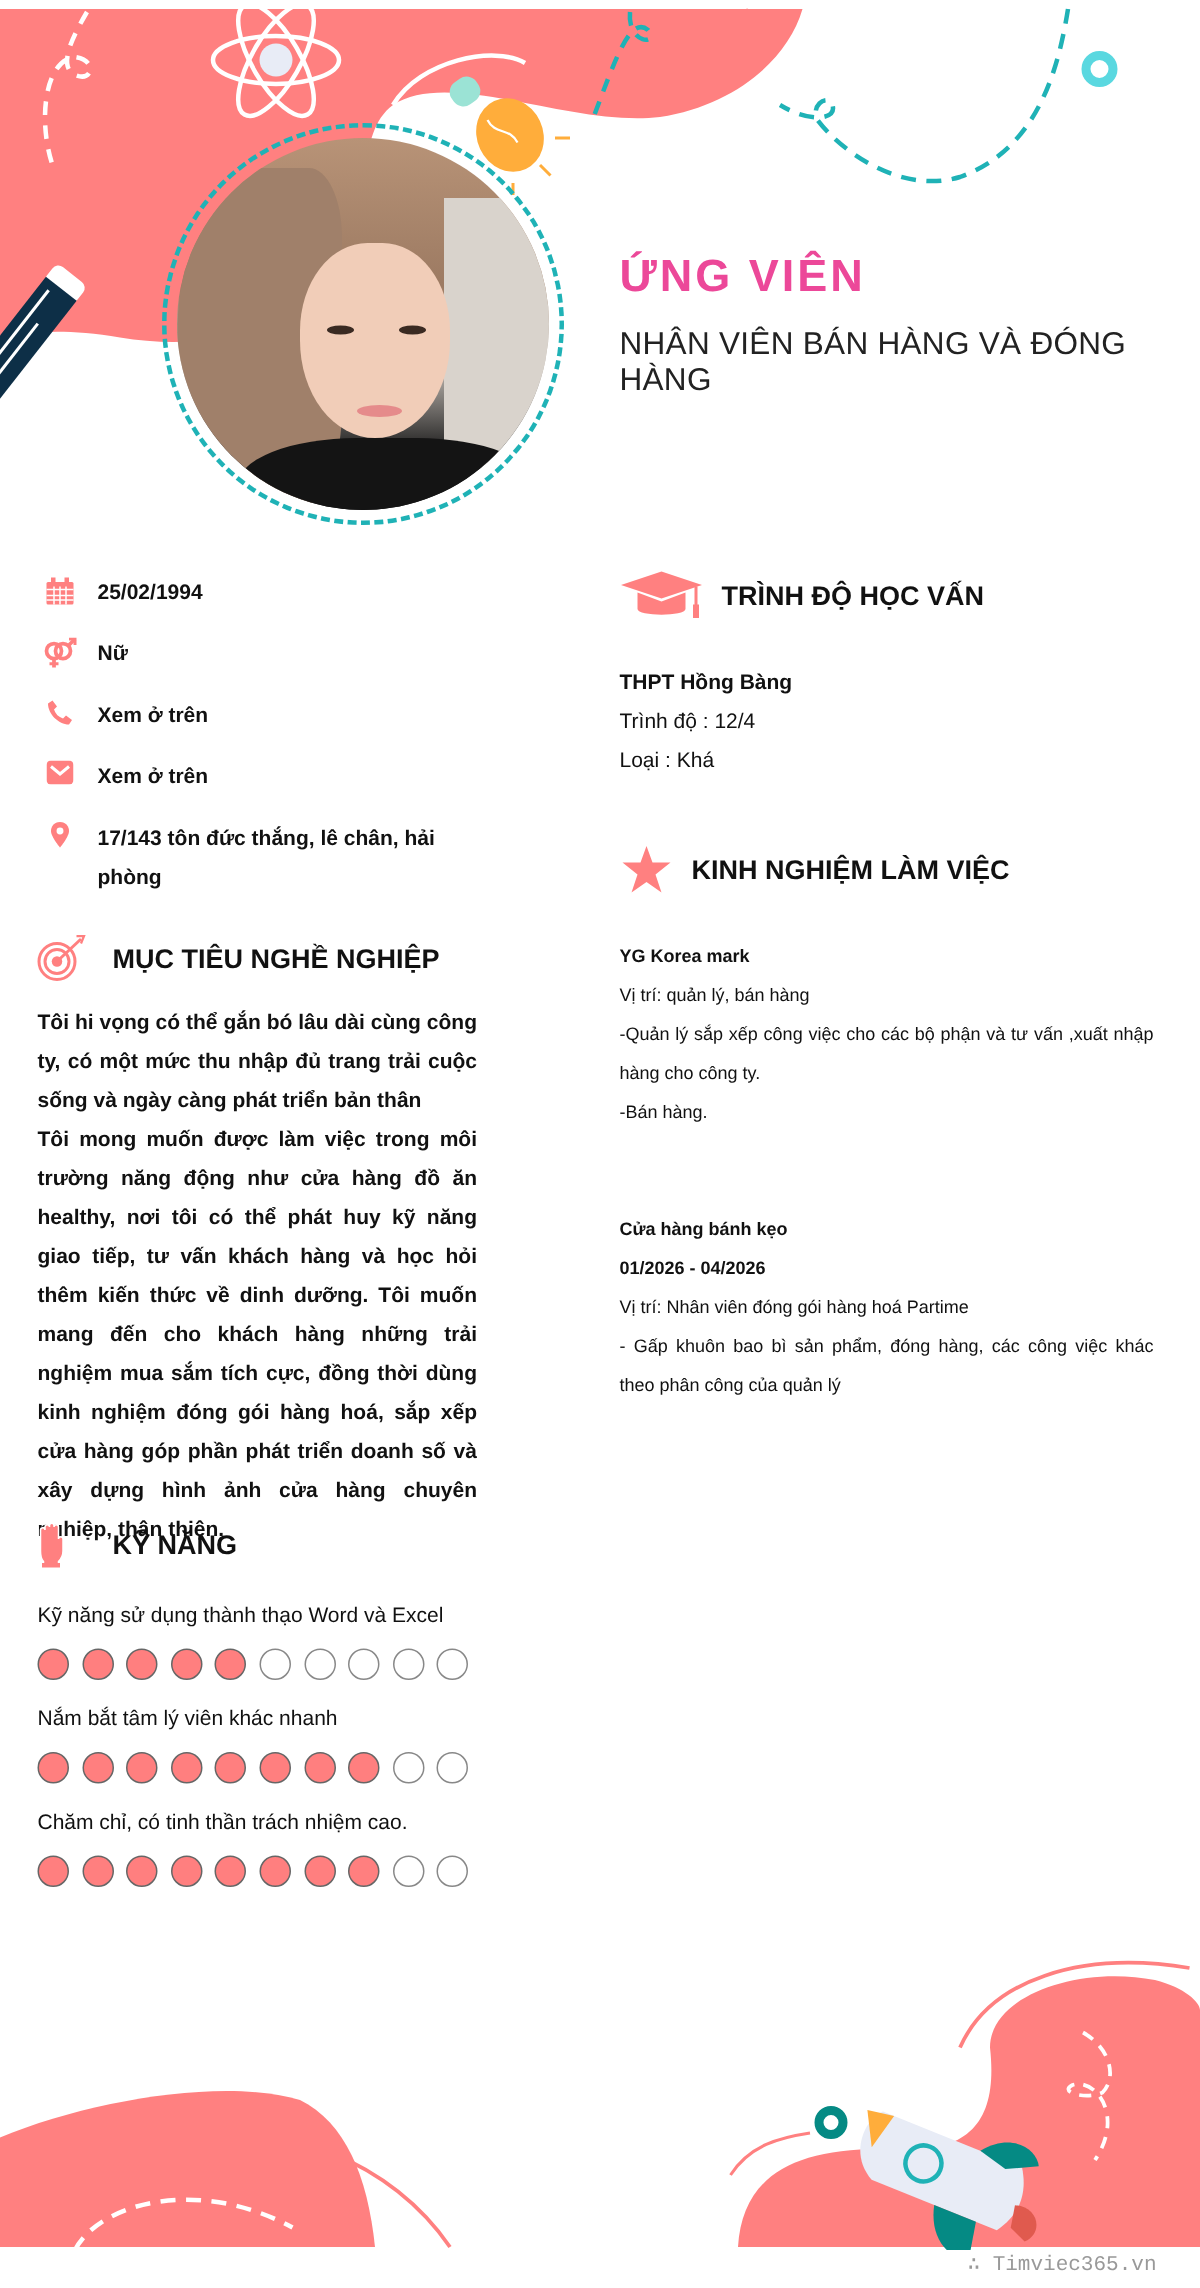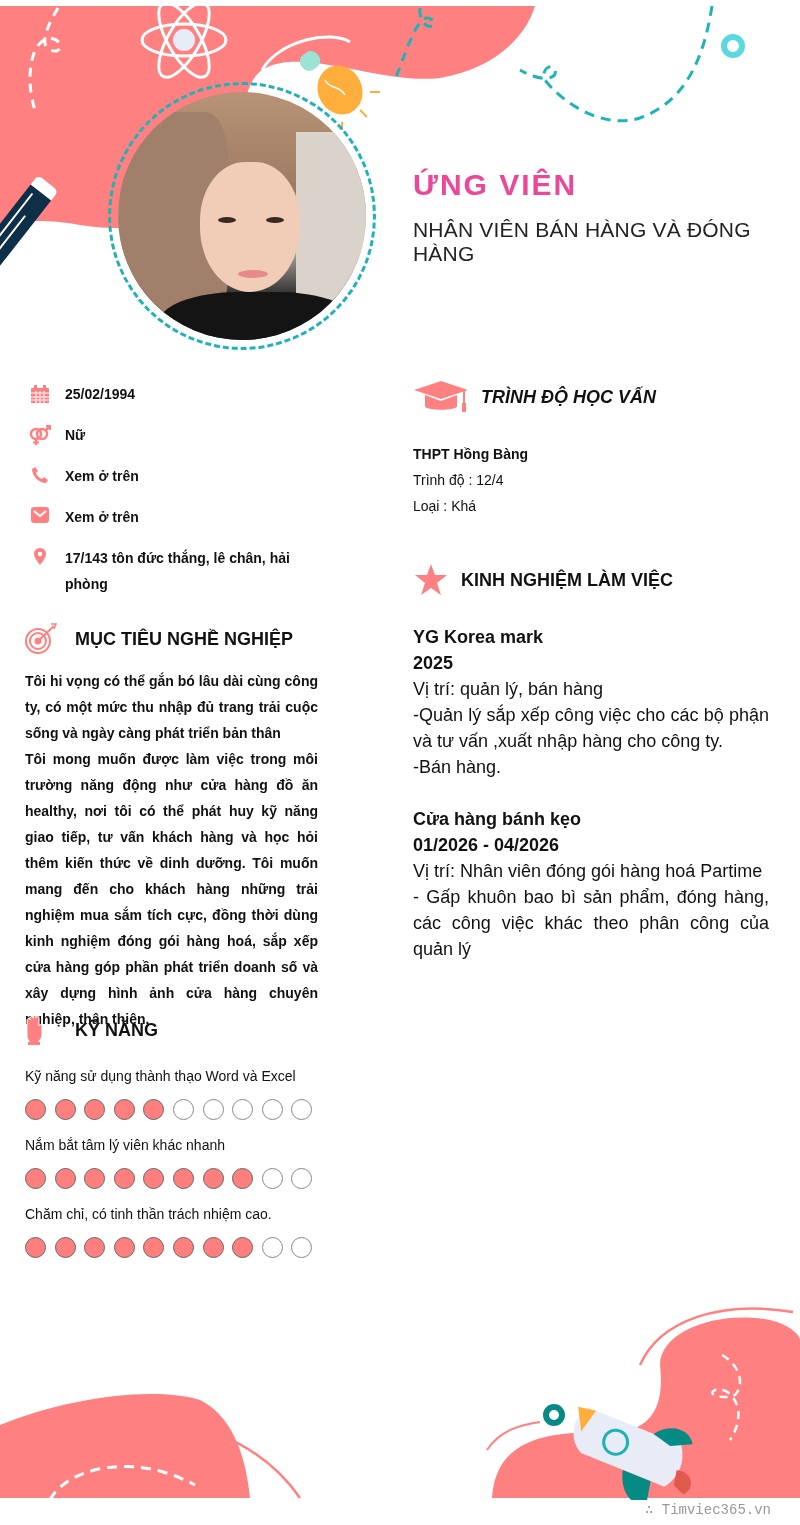--- a/index.html
+++ b/index.html
@@ -37,21 +37,21 @@
   .objective p { margin: 0; }
 
   .skills { position: absolute; left: 25px; top: 1063px; width: 295px; }
   .skill-name { font-size: 14px; color: #111; line-height: 26px; }
   .dots { display: flex; gap: 8.6px; margin: 10px 0 12px; }
   .dot { width: 21px; height: 21px; border-radius: 50%; border: 1.5px solid #888; background: #fff; }
   .dot.on { background: #ff7f7f; border-color: #666; }
 
   .edu { position: absolute; left: 413px; top: 441px; width: 356px; font-size: 14px; line-height: 26px; }
   .bold { font-weight: 700; }
-  .exp { position: absolute; left: 413px; width: 356px; font-size: 18px; line-height: 26px; text-align: justify; }
+  .exp { position: absolute; left: 413px; width: 356px; font-size: 12px; line-height: 26px; text-align: justify; }
 
   .footer { position: absolute; right: 29px; top: 1501px; font-family: "Liberation Mono", "DejaVu Sans Mono", monospace; font-size: 14px; color: #999; }
 </style>
 </head>
 <body>
 
 <svg class="deco" viewBox="0 0 800 360" width="800" height="360">
 
   <path d="M0,6 L535,6 C525,40 490,70 440,78 C380,85 300,45 262,70 C235,90 250,140 230,175 C205,220 140,235 80,225 C40,218 15,222 0,225 Z" fill="#ff8080"></path>
 
@@ -231,21 +231,21 @@
         <span class="dot on"></span>
         <span class="dot on"></span>
         <span class="dot on"></span>
         <span class="dot on"></span>
         <span class="dot"></span>
         <span class="dot"></span>
       </div>
   </div>
 </div>
 
-<div class="section-head" style="left:414px; top:380px;font-style:italic;">
+<div class="section-head" style="left:414px; top:380px;">
   <span style="width:55px;height:34px;margin-right:12px;">
     <svg width="55" height="34" viewBox="0 0 55 34">
         <path d="M0,10 L27,1 L54,10 L27,19 Z" fill="#ff8080"></path>
         <path d="M11,15 L11,26 C11,31 43,31 43,26 L43,15 L27,21 Z" fill="#ff8080"></path>
         <line x1="50" y1="11" x2="50" y2="25" stroke="#ff8080" stroke-width="2"></line>
         <rect x="48" y="23" width="4" height="9" fill="#ff8080"></rect>
       </svg>
   </span>
   <span class="title">TRÌNH ĐỘ HỌC VẤN</span>
 </div>
@@ -258,21 +258,20 @@
 <div class="section-head" style="left:414px; top:563px;">
   <span style="width:34px;height:34px;margin-right:13px;">
     <svg width="34" height="34" viewBox="0 0 34 34">
         <polygon points="17,1 21,12 33,12 23,20 27,32 17,25 7,32 11,20 1,12 13,12" fill="#ff8080"></polygon>
       </svg>
   </span>
   <span class="title">KINH NGHIỆM LÀM VIỆC</span>
 </div>
 <div class="exp" style="top:624px;">
   <div class="bold">YG Korea mark</div>
-  <div class="bold">2025</div>
   <div>Vị trí: quản lý, bán hàng</div>
   <div>-Quản lý sắp xếp công việc cho các bộ phận và tư vấn ,xuất nhập hàng cho công ty.</div>
   <div>-Bán hàng.</div>
 </div>
 <div class="exp" style="top:806px;">
   <div class="bold">Cửa hàng bánh kẹo</div>
   <div class="bold">01/2026 - 04/2026</div>
   <div>Vị trí: Nhân viên đóng gói hàng hoá Partime</div>
   <div>- Gấp khuôn bao bì sản phẩm, đóng hàng, các công việc khác theo phân công của quản lý</div>
 </div>

